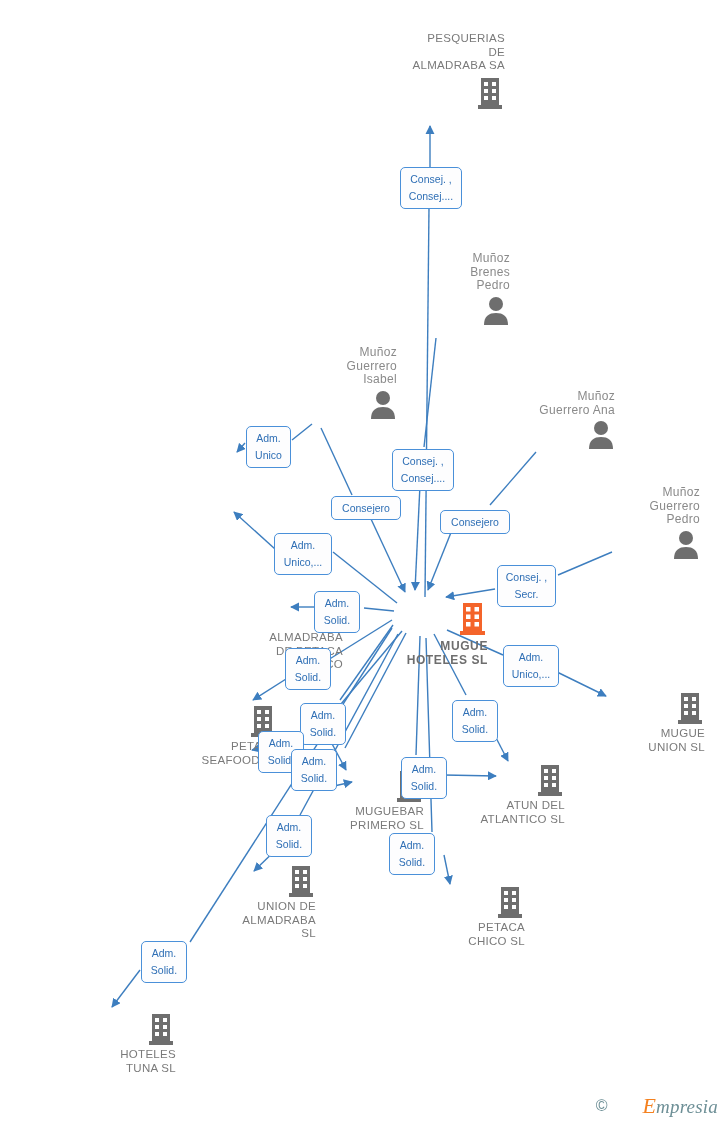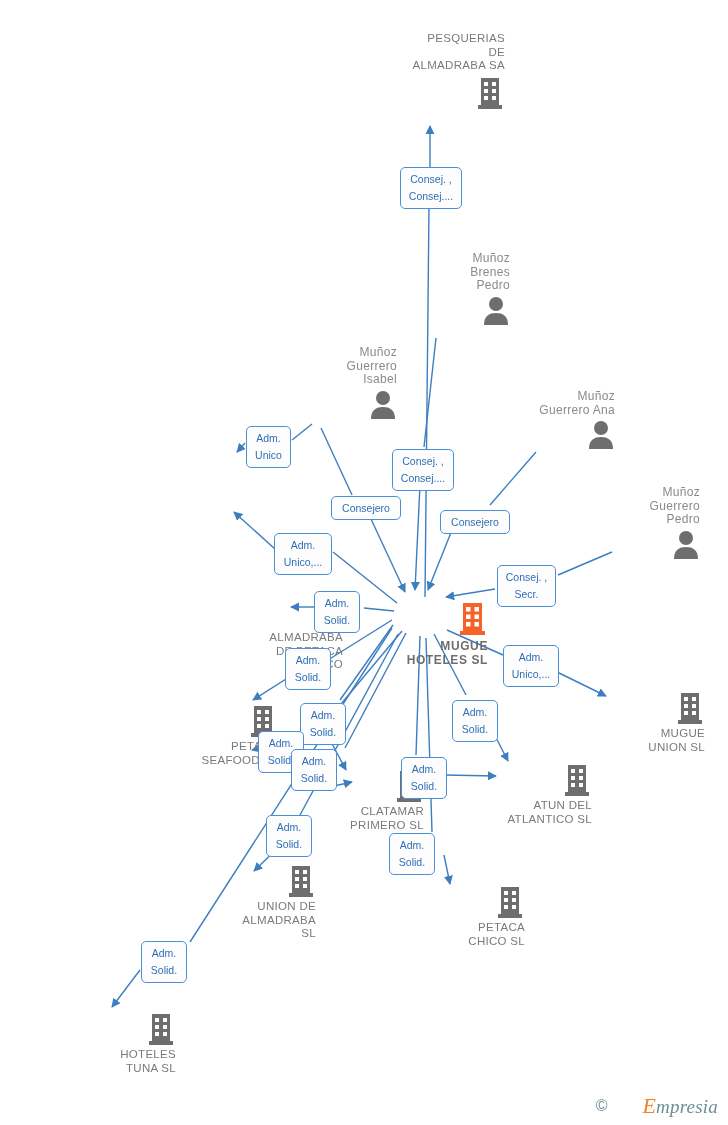--- a/index.html
+++ b/index.html
@@ -384,25 +384,25 @@
         <g fill="#ffffff">
           <rect x="9" y="7" width="4" height="4"></rect>
           <rect x="17" y="7" width="4" height="4"></rect>
           <rect x="9" y="14" width="4" height="4"></rect>
           <rect x="17" y="14" width="4" height="4"></rect>
           <rect x="9" y="21" width="4" height="4"></rect>
           <rect x="17" y="21" width="4" height="4"></rect>
         </g>
       </svg>
     </span>
-    <span class="node-label">CLATAMAR
+    <span class="node-label">MUGUEBAR
 PRIMERO  SL</span>
   </div>
 
-  <div class="node company" style="left:517px; top:762px;">
+  <div class="node company" style="left:490px; top:762px;">
     <span class="glyph">
       <svg width="30" height="36" viewBox="0 0 30 36">
         <rect x="6" y="3" width="18" height="27" fill="#6e6e6e"></rect>
         <rect x="3" y="30" width="24" height="4" fill="#6e6e6e"></rect>
         <g fill="#ffffff">
           <rect x="9" y="7" width="4" height="4"></rect>
           <rect x="17" y="7" width="4" height="4"></rect>
           <rect x="9" y="14" width="4" height="4"></rect>
           <rect x="17" y="14" width="4" height="4"></rect>
           <rect x="9" y="21" width="4" height="4"></rect>

